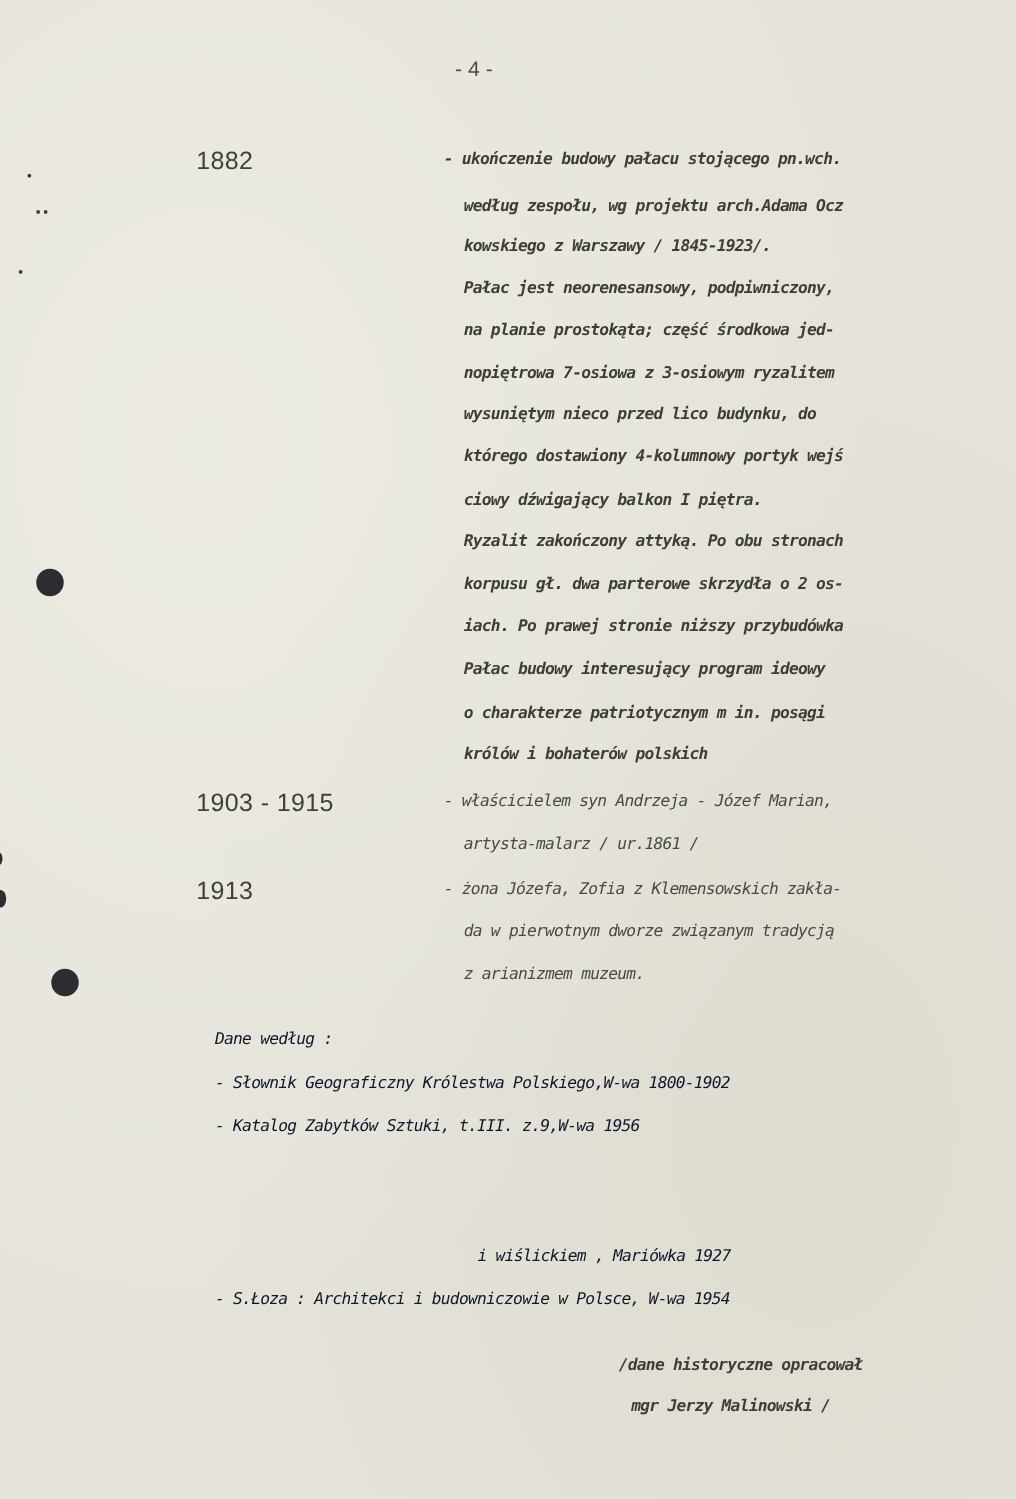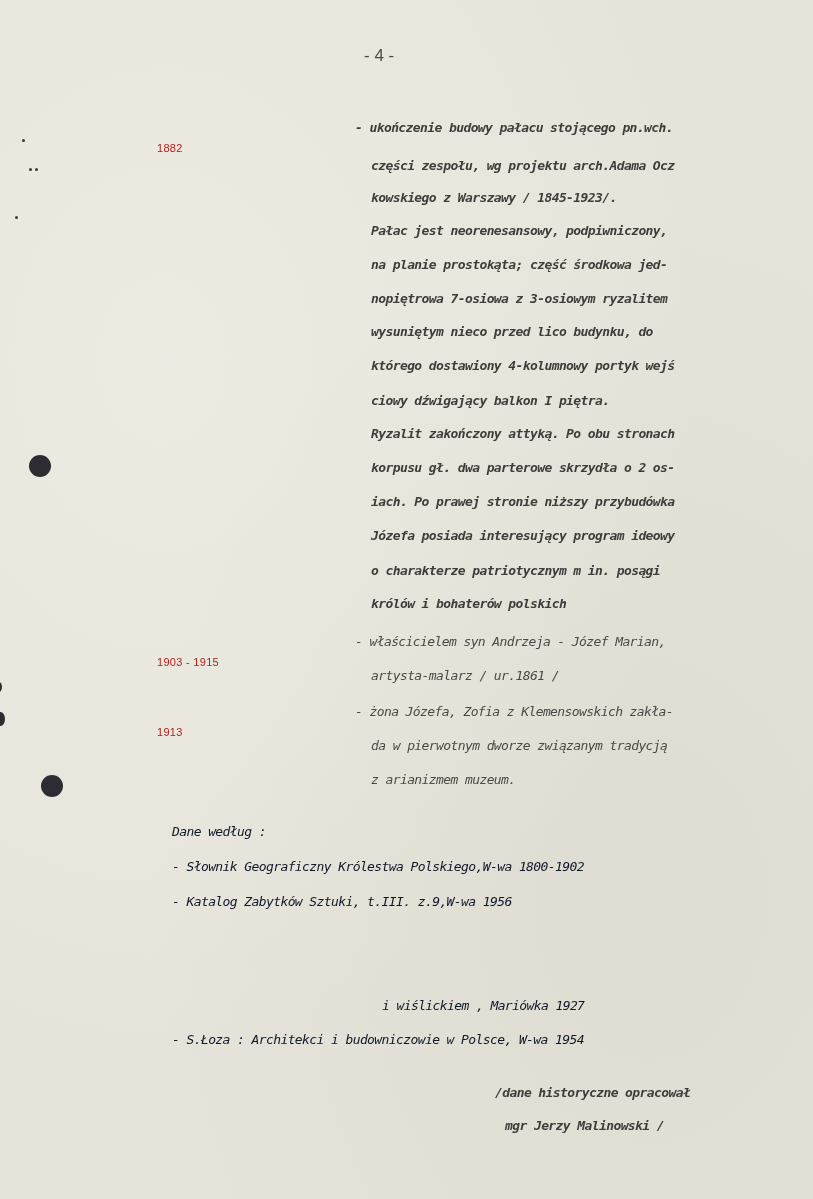--- a/index.html
+++ b/index.html
@@ -35,25 +35,24 @@
       color: #0f172a;
       margin-left: 13px;
     }
     .bold {
       font-weight: bold;
       color: #3f3d3b;
     }
     .year {
       position: absolute;
       font-family: "Liberation Sans", sans-serif;
-      font-size: 11px;
-      color: #b91c1c;
+      font-size: 20px;
+      color: #404040;
       letter-spacing: 0.3px;
       white-space: pre;
-      margin-top: 24px;
     }
     .page-number {
       position: absolute;
       left: 364px;
       top: 46px;
       font-family: "Liberation Sans", sans-serif;
       font-size: 17px;
       color: #4d4b48;
       white-space: pre;
     }
@@ -92,32 +91,32 @@
 
   <div class="punch-hole" style="left:29px; top:455px;"></div>
   <div class="edge-mark" style="top:682px; height:10px; width:6px;"></div>
   <div class="edge-mark" style="top:712px;"></div>
   <div class="punch-hole" style="left:41px; top:775px;"></div>
 
   <div class="page-number">- 4 -</div>
 
   <div class="year" style="left:157px; top:118px;">1882</div>
   <div class="line bold" style="left:355px; top:118px;">- ukończenie budowy pałacu stojącego pn.wch.</div>
-  <div class="line bold" style="left:371px; top:156px;">części zespołu, wg projektu arch.Adama Ocz</div>
+  <div class="line bold" style="left:371px; top:156px;">według zespołu, wg projektu arch.Adama Ocz</div>
   <div class="line bold" style="left:371px; top:188px;">kowskiego z Warszawy / 1845-1923/.</div>
   <div class="line bold" style="left:371px; top:255px;">na planie prostokąta; część środkowa jed-</div>
   <div class="line bold" style="left:371px; top:221px;">Pałac jest neorenesansowy, podpiwniczony,</div>
   <div class="line bold" style="left:371px; top:289px;">nopiętrowa 7-osiowa z 3-osiowym ryzalitem</div>
   <div class="line bold" style="left:371px; top:322px;">wysuniętym nieco przed lico budynku, do</div>
   <div class="line bold" style="left:371px; top:356px;">którego dostawiony 4-kolumnowy portyk wejś</div>
   <div class="line bold" style="left:371px; top:391px;">ciowy dźwigający balkon I piętra.</div>
   <div class="line bold" style="left:371px; top:424px;">Ryzalit zakończony attyką. Po obu stronach</div>
   <div class="line bold" style="left:371px; top:458px;">korpusu gł. dwa parterowe skrzydła o 2 os-</div>
   <div class="line bold" style="left:371px; top:492px;">iach. Po prawej stronie niższy przybudówka</div>
-  <div class="line bold" style="left:371px; top:526px;">Józefa posiada interesujący program ideowy</div>
+  <div class="line bold" style="left:371px; top:526px;">Pałac budowy interesujący program ideowy</div>
   <div class="line bold" style="left:371px; top:561px;">o charakterze patriotycznym m in. posągi</div>
   <div class="line bold" style="left:371px; top:594px;">królów i bohaterów polskich</div>
 
   <div class="year" style="left:157px; top:632px;">1903 - 1915</div>
   <div class="line" style="left:355px; top:632px;">- właścicielem syn Andrzeja - Józef Marian,</div>
   <div class="line" style="left:371px; top:666px;">artysta-malarz / ur.1861 /</div>
 
   <div class="year" style="left:157px; top:702px;">1913</div>
   <div class="line" style="left:355px; top:702px;">- żona Józefa, Zofia z Klemensowskich zakła-</div>
   <div class="line" style="left:371px; top:736px;">da w pierwotnym dworze związanym tradycją</div>

